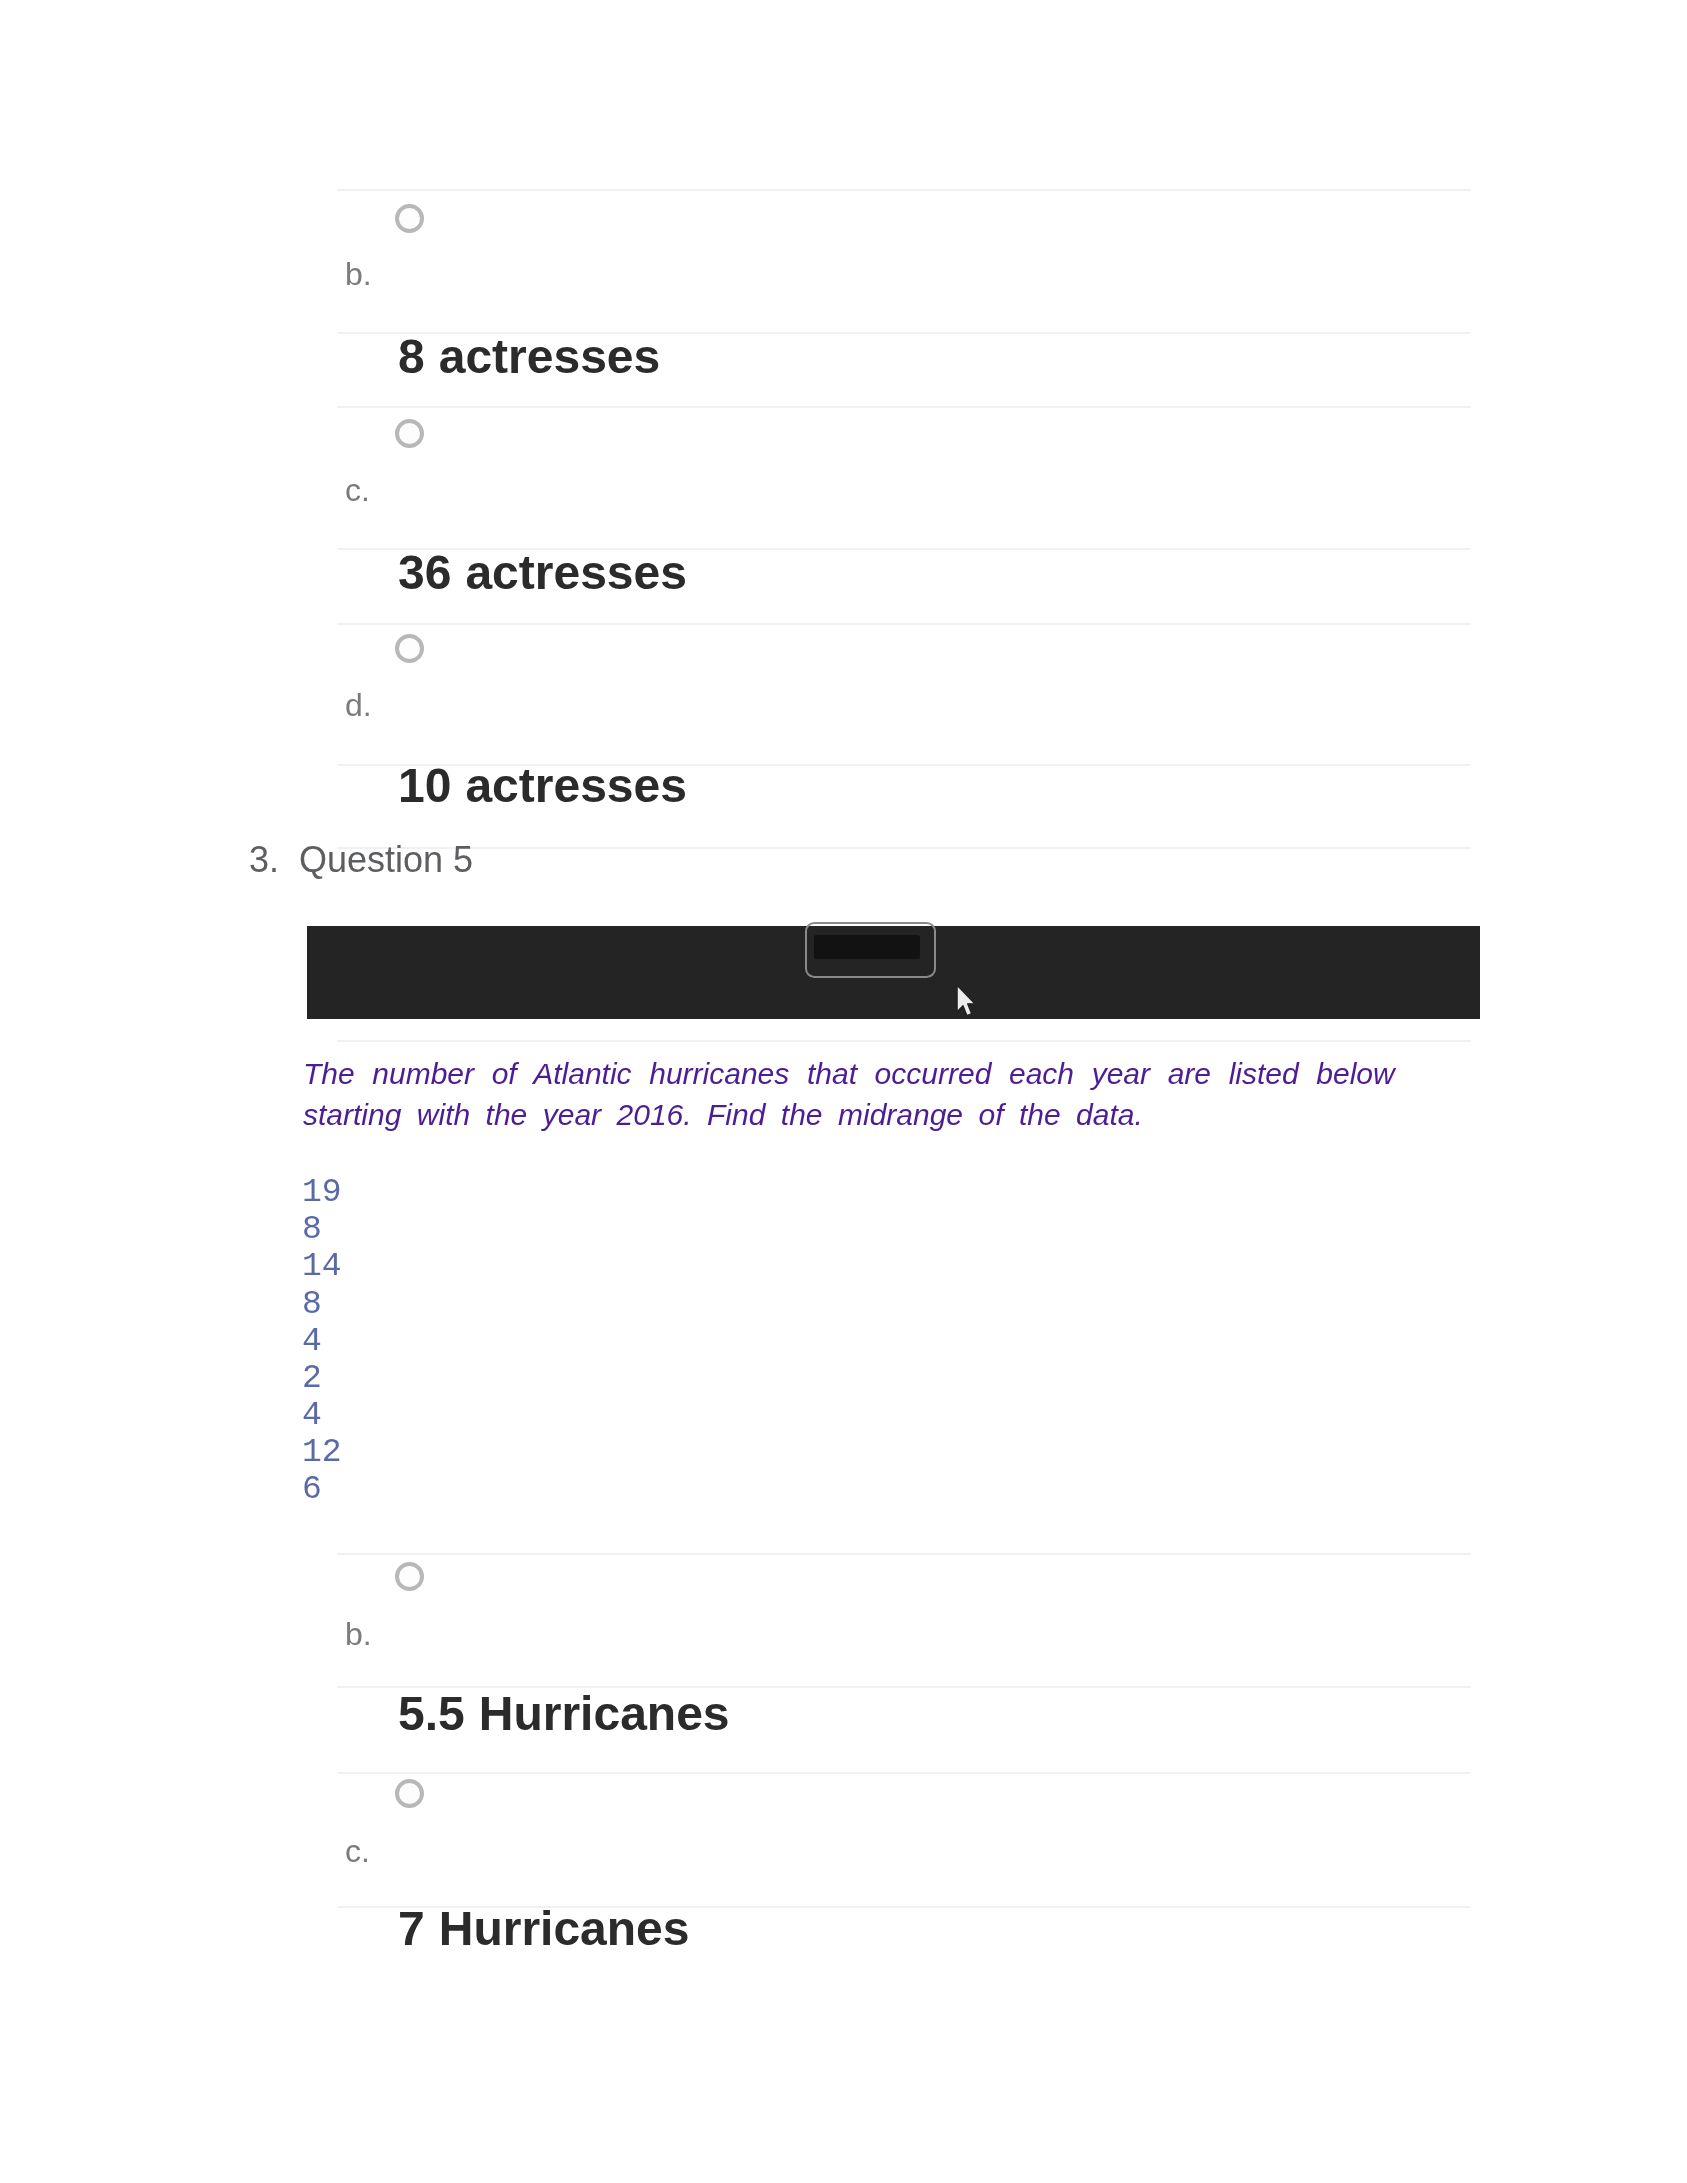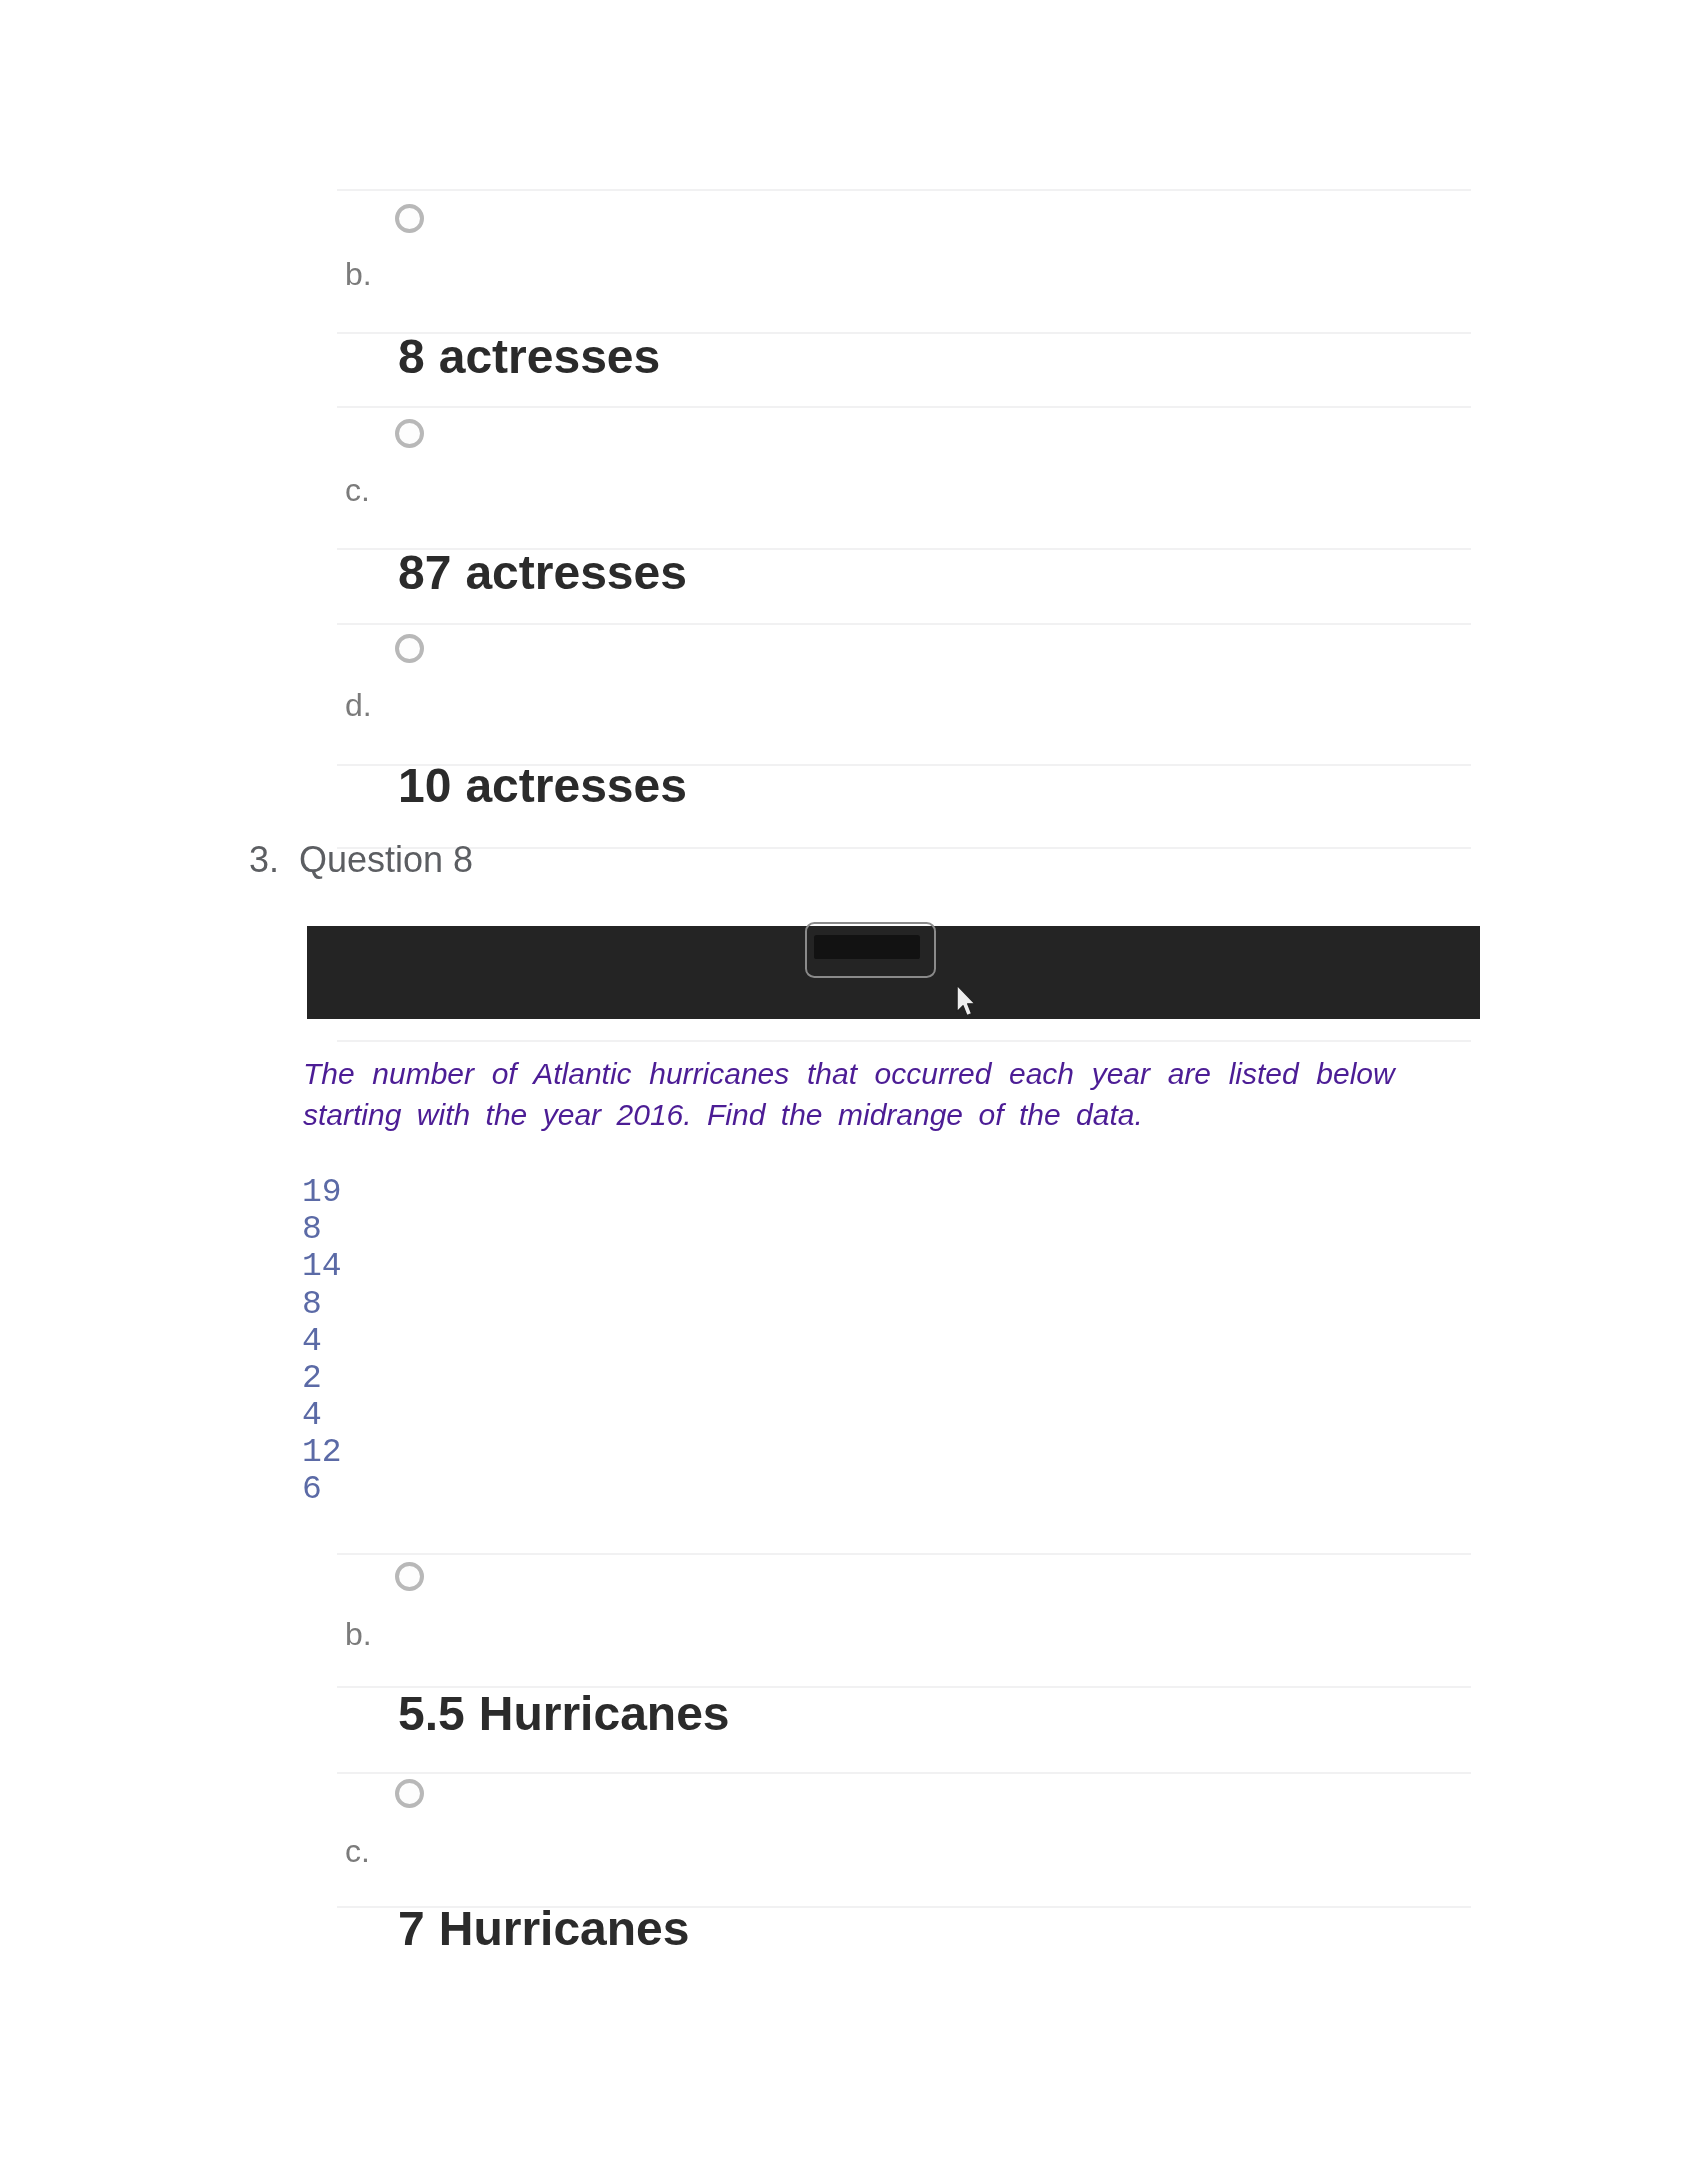--- a/index.html
+++ b/index.html
@@ -45,32 +45,32 @@
   <div>
     <div class="rule" style="top:189px"></div>
     <div class="radio" style="left:395px;top:204px"></div>
     <div class="letter" style="left:345px;top:258px">b.</div>
     <div class="rule" style="top:332px"></div>
     <div class="ans" style="left:398px;top:333px">8 actresses</div>
     <div class="rule" style="top:406px"></div>
     <div class="radio" style="left:395px;top:419px"></div>
     <div class="letter" style="left:345px;top:474px">c.</div>
     <div class="rule" style="top:548px"></div>
-    <div class="ans" style="left:398px;top:549px">87 actresses</div>
+    <div class="ans" style="left:398px;top:549px">36 actresses</div>
     <div class="rule" style="top:623px"></div>
     <div class="radio" style="left:395px;top:634px"></div>
     <div class="letter" style="left:345px;top:689px">d.</div>
     <div class="rule" style="top:764px"></div>
     <div class="ans" style="left:398px;top:762px">10 actresses</div>
   </div>
   <div class="rule" style="top:847px"></div>
   <div class="rule" style="top:1040px"></div>
   <div>
     <div class="qnum" style="left:249px;top:842px">3.</div>
-    <div class="qtitle" style="left:299px;top:842px">Question 8</div>
+    <div class="qtitle" style="left:299px;top:842px">Question 5</div>
   </div>
   <div class="darkbar" style="left:307px;top:926px;width:1173px;height:93px">
     <div class="hl" style="left:498px;top:-4px;width:131px;height:56px"></div>
     <div class="hl-fill" style="left:507px;top:9.3px;width:106px;height:24px"></div>
   </div>
   <svg class="cursor" style="left:955px;top:984px" width="22" height="33" viewBox="0 0 33 50">
     <path d="M3 2 L3 42 L12 33 L18 48 L25 45 L19 30 L30 30 Z" fill="#ededed" stroke="#222222" stroke-width="2" stroke-linejoin="round"></path>
   </svg>
   <div>
     <div class="para" style="left:303px;top:1059px;word-spacing:9.3px">The number of Atlantic hurricanes that occurred each year are listed below</div>

